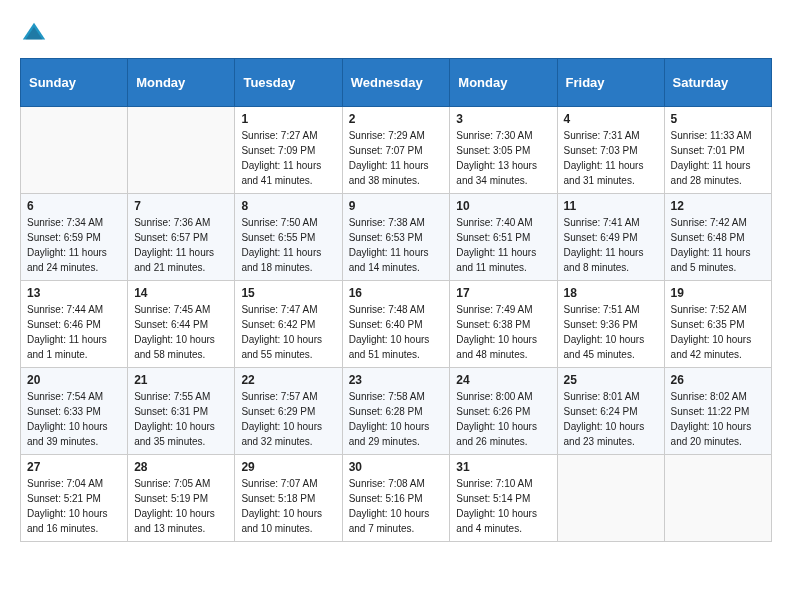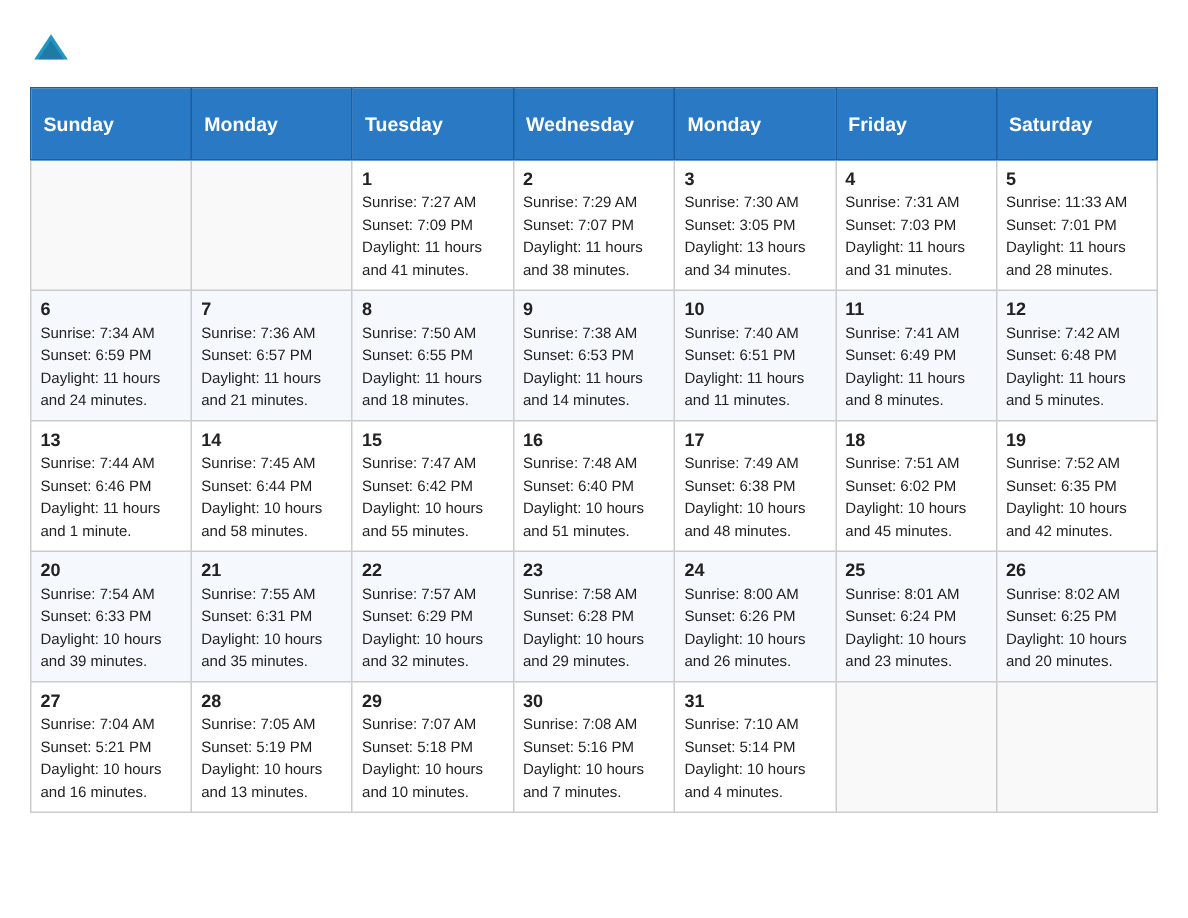--- a/index.html
+++ b/index.html
@@ -260,21 +260,21 @@
         <div class="day-info">
           <span>Sunrise: 7:49 AM</span><br>
           <span>Sunset: 6:38 PM</span><br>
           <span>Daylight: 10 hours and 48 minutes.</span>
         </div>
         </td>
         <td>
           <span class="day-number">18</span>
         <div class="day-info">
           <span>Sunrise: 7:51 AM</span><br>
-          <span>Sunset: 6:02 PM</span><br>
+          <span>Sunset: 9:36 PM</span><br>
           <span>Daylight: 10 hours and 45 minutes.</span>
         </div>
         </td>
         <td>
           <span class="day-number">19</span>
         <div class="day-info">
           <span>Sunrise: 7:52 AM</span><br>
           <span>Sunset: 6:35 PM</span><br>
           <span>Daylight: 10 hours and 42 minutes.</span>
         </div>
@@ -326,21 +326,21 @@
         <div class="day-info">
           <span>Sunrise: 8:01 AM</span><br>
           <span>Sunset: 6:24 PM</span><br>
           <span>Daylight: 10 hours and 23 minutes.</span>
         </div>
         </td>
         <td>
           <span class="day-number">26</span>
         <div class="day-info">
           <span>Sunrise: 8:02 AM</span><br>
-          <span>Sunset: 6:25 PM</span><br>
+          <span>Sunset: 11:22 PM</span><br>
           <span>Daylight: 10 hours and 20 minutes.</span>
         </div>
         </td>
       </tr>
       <tr>
         <td>
           <span class="day-number">27</span>
         <div class="day-info">
           <span>Sunrise: 7:04 AM</span><br>
           <span>Sunset: 5:21 PM</span><br>

